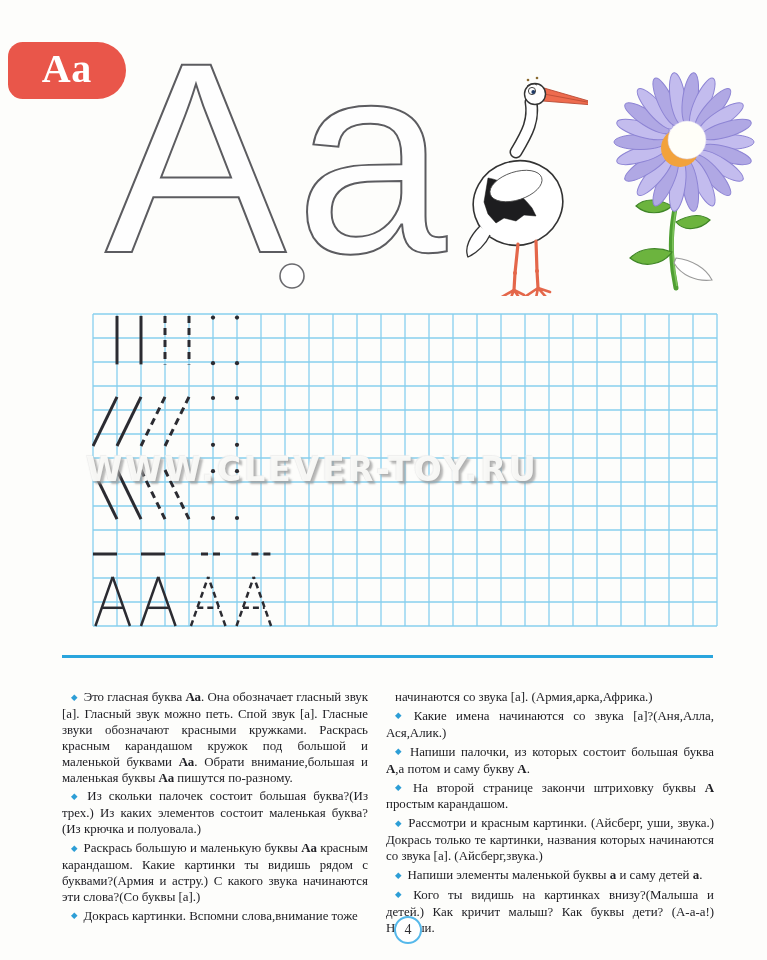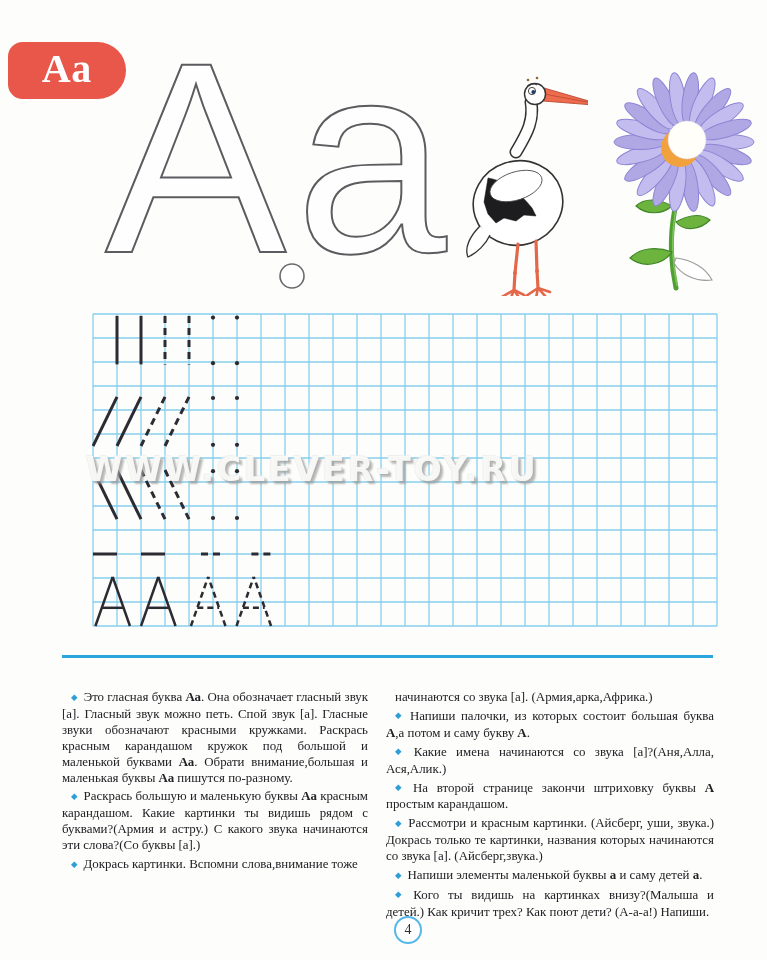--- a/index.html
+++ b/index.html
@@ -210,31 +210,32 @@
       </svg>
   </div>
 
   <div class="watermark">WWW.CLEVER-TOY.RU</div>
 
   <div class="divider"></div>
 
   <div class="columns">
     <div class="col" id="col-left">
         <p><span class="bullet">◆</span><span>Это гласная буква </span><span class="rb">Аа</span><span>. Она обозначает гласный звук [а]. Гласный звук можно петь. Спой звук [а]. Гласные звуки обозначают красными кружками. Раскрась красным карандашом кружок под большой и маленькой буквами </span><span class="rb">Аа</span><span>. Обрати внимание,большая и маленькая буквы </span><span class="rb">Аа</span><span> пишутся по-разному.</span></p>
+        <p><span class="bullet">◆</span><span>Из скольки палочек состоит большая буква?(</span><span class="ri">Из трех.</span><span>) Из каких элементов состоит маленькая буква?(</span><span class="ri">Из крючка и полуовала.</span><span>)</span></p>
         <p><span class="bullet">◆</span><span>Раскрась большую и маленькую буквы </span><span class="rb">Аа</span><span> красным карандашом. Какие картинки ты видишь рядом  с буквами?(</span><span class="ri">Армия и астру.</span><span>) С какого звука начинаются эти слова?(</span><span class="ri">Со буквы [а].</span><span>)</span></p>
         <p><span class="bullet">◆</span><span>Докрась картинки. Вспомни слова,внимание тоже</span></p>
       </div>
     <div class="col right" id="col-right">
         <p><span>начинаются со звука [а]. (</span><span class="ri">Армия,арка,Африка.</span><span>)</span></p>
+        <p><span class="bullet">◆</span><span>Какие имена начинаются со звука [а]?(</span><span class="ri">Аня,Алла, Ася,Алик.</span><span>)</span></p>
         <p><span class="bullet">◆</span><span>Напиши палочки, из которых состоит большая буква </span><span class="rb">А</span><span>,а потом  и саму букву </span><span class="rb">А</span><span>.</span></p>
-        <p><span class="bullet">◆</span><span>Какие имена начинаются со звука [а]?(</span><span class="ri">Аня,Алла, Ася,Алик.</span><span>)</span></p>
         <p><span class="bullet">◆</span><span>На второй странице закончи штриховку буквы </span><span class="rb">А</span><span> простым  карандашом.</span></p>
         <p><span class="bullet">◆</span><span>Рассмотри и красным картинки. (</span><span class="ri">Айсберг, уши, звука.</span><span>) Докрась только те картинки, названия которых начинаются со звука [а]. (</span><span class="ri">Айсберг,звука.</span><span>)</span></p>
         <p><span class="bullet">◆</span><span>Напиши элементы маленькой буквы </span><span class="rb">а</span><span> и саму детей </span><span class="rb">а</span><span>.</span></p>
-        <p><span class="bullet">◆</span><span>Кого ты видишь на картинках внизу?(</span><span class="ri">Малыша и детей.</span><span>) Как кричит трех? Как поют дети? (</span><span class="ri">А-а-а!</span><span>) Напиши.</span></p>
+        <p><span class="bullet">◆</span><span>Кого ты видишь на картинках внизу?(</span><span class="ri">Малыша и детей.</span><span>) Как кричит малыш? Как буквы дети? (</span><span class="ri">А-а-а!</span><span>) Напиши.</span></p>
       </div>
   </div>
 
   <div class="pagenum">
     <span>4</span>
   </div>
 
 </div>
 
 </body></html>

